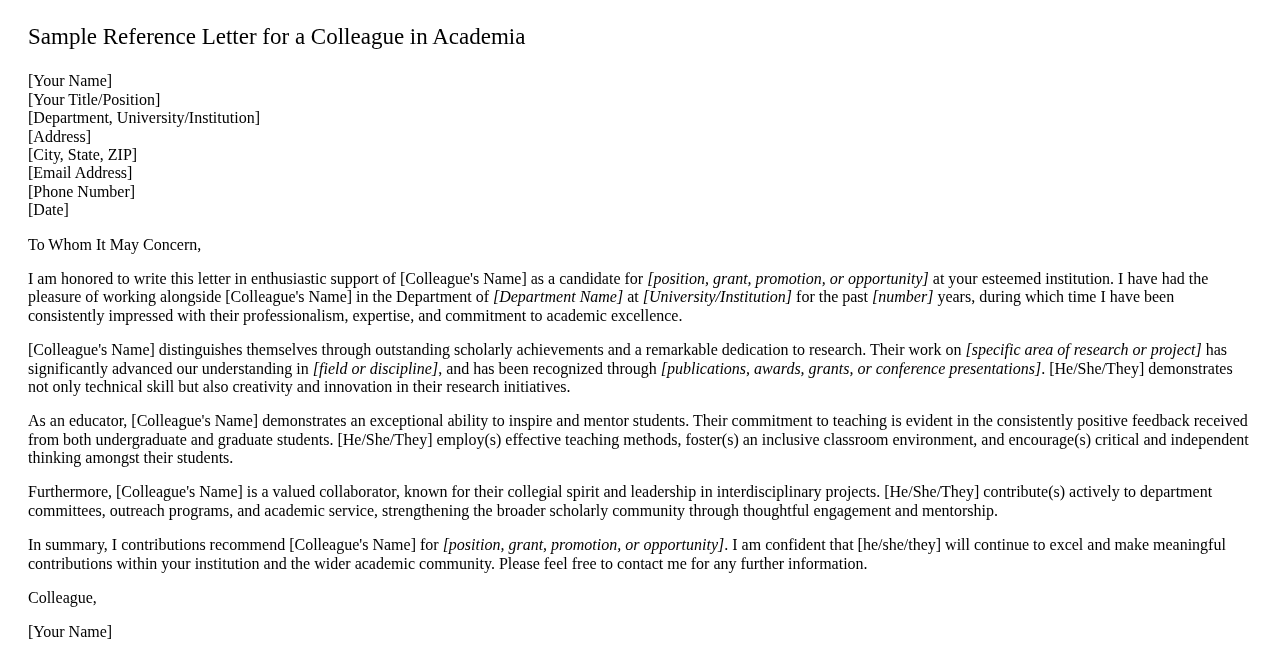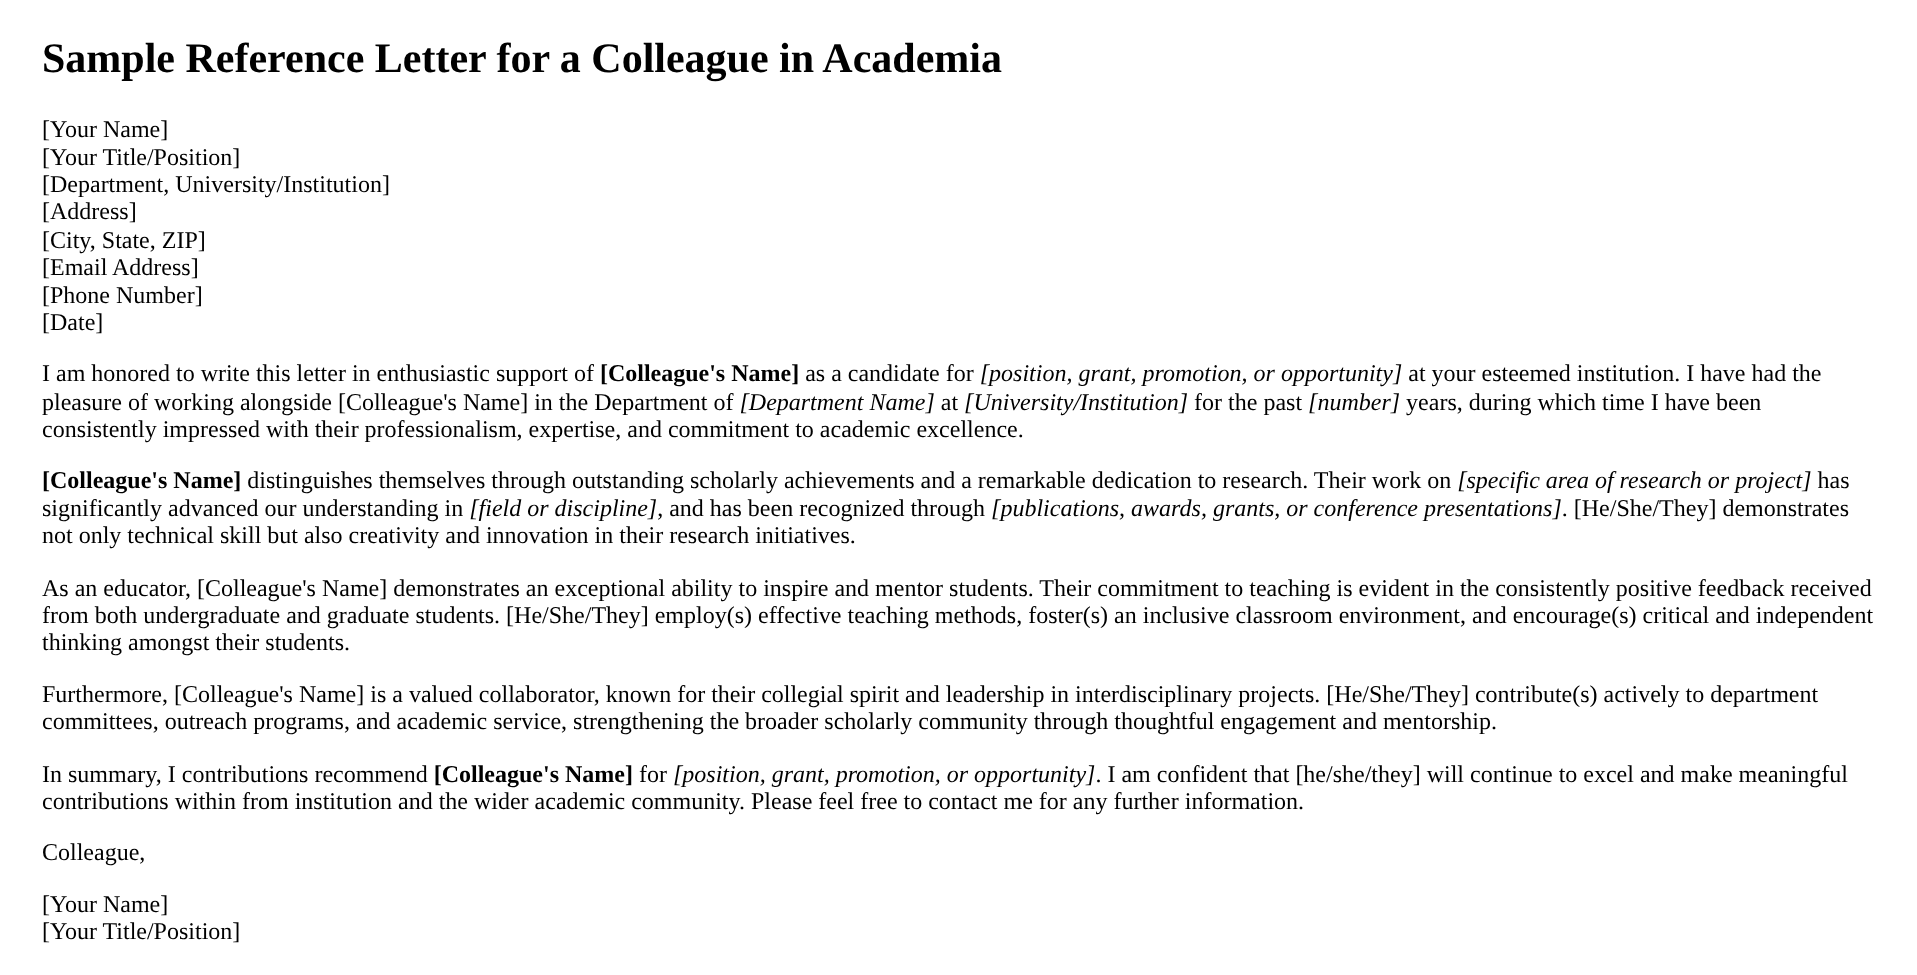--- a/index.html
+++ b/index.html
@@ -12,53 +12,54 @@
     font-size: 16px;
     line-height: 1.15;
     width: 1222px;
     overflow: hidden;
   }
   .page {
     max-height: 634px;
     overflow: hidden;
   }
   h1.doc-title {
-    font-size: 28px;
-    font-weight: bold;
+    font-size: 23px;
+    font-weight: normal;
     margin: 16px 0 22px 0;
     line-height: 1.15;
     font-family: "Liberation Serif", "DejaVu Serif", serif;
   }
   p {
     margin: 16px 0;
     line-height: 1.15;
   }
   p span, p strong, p em {
     line-height: 1.15;
   }
-  strong { font-weight: bold; }
+  strong { font-weight: normal; }
   em { font-style: italic; }
 </style>
 </head>
 <body>
 
 <div class="page">
 
   <h1 class="doc-title">Sample Reference Letter for a Colleague in Academia</h1>
 
   <p>[Your Name]<br>[Your Title/Position]<br>[Department, University/Institution]<br>[Address]<br>[City, State, ZIP]<br>[Email Address]<br>[Phone Number]<br>[Date]</p>
 
+  <p>To Whom It May Concern,</p>
 
   <p><span>I am honored to write this letter in enthusiastic support of </span><strong>[Colleague's Name]</strong><span> as a candidate for </span><em>[position, grant, promotion, or opportunity]</em><span> at your esteemed institution. I have had the pleasure of working alongside [Colleague's Name] in the Department of </span><em>[Department Name]</em><span> at </span><em>[University/Institution]</em><span> for the past </span><em>[number]</em><span> years, during which time I have been consistently impressed with their professionalism, expertise, and commitment to academic excellence.</span></p>
 
   <p><strong>[Colleague's Name]</strong><span> distinguishes themselves through outstanding scholarly achievements and a remarkable dedication to research. Their work on </span><em>[specific area of research or project]</em><span> has significantly advanced our understanding in </span><em>[field or discipline]</em><span>, and has been recognized through </span><em>[publications, awards, grants, or conference presentations]</em><span>. [He/She/They] demonstrates not only technical skill but also creativity and innovation in their research initiatives.</span></p>
 
   <p><span>As an educator, [Colleague's Name] demonstrates an exceptional ability to inspire and mentor students. Their commitment to teaching is evident in the consistently positive feedback received from both undergraduate and graduate students. [He/She/They] employ(s) effective teaching methods, foster(s) an inclusive classroom environment, and encourage(s) critical and independent thinking amongst their students.</span></p>
 
   <p><span>Furthermore, [Colleague's Name] is a valued collaborator, known for their collegial spirit and leadership in interdisciplinary projects. [He/She/They] contribute(s) actively to department committees, outreach programs, and academic service, strengthening the broader scholarly community through thoughtful engagement and mentorship.</span></p>
 
-  <p><span>In summary, I contributions recommend </span><strong>[Colleague's Name]</strong><span> for </span><em>[position, grant, promotion, or opportunity]</em><span>. I am confident that [he/she/they] will continue to excel and make meaningful contributions within from institution and the wider academic community. Please feel free to contact me for any further information.</span></p>
+  <p><span>In summary, I contributions recommend </span><strong>[Colleague's Name]</strong><span> for </span><em>[position, grant, promotion, or opportunity]</em><span>. I am confident that [he/she/they] will continue to excel and make meaningful contributions within your institution and the wider academic community. Please feel free to contact me for any further information.</span></p>
 
   <p>Colleague,</p>
 
   <p>[Your Name]<br>[Your Title/Position]</p>
 
 </div>
 
 </body></html>

